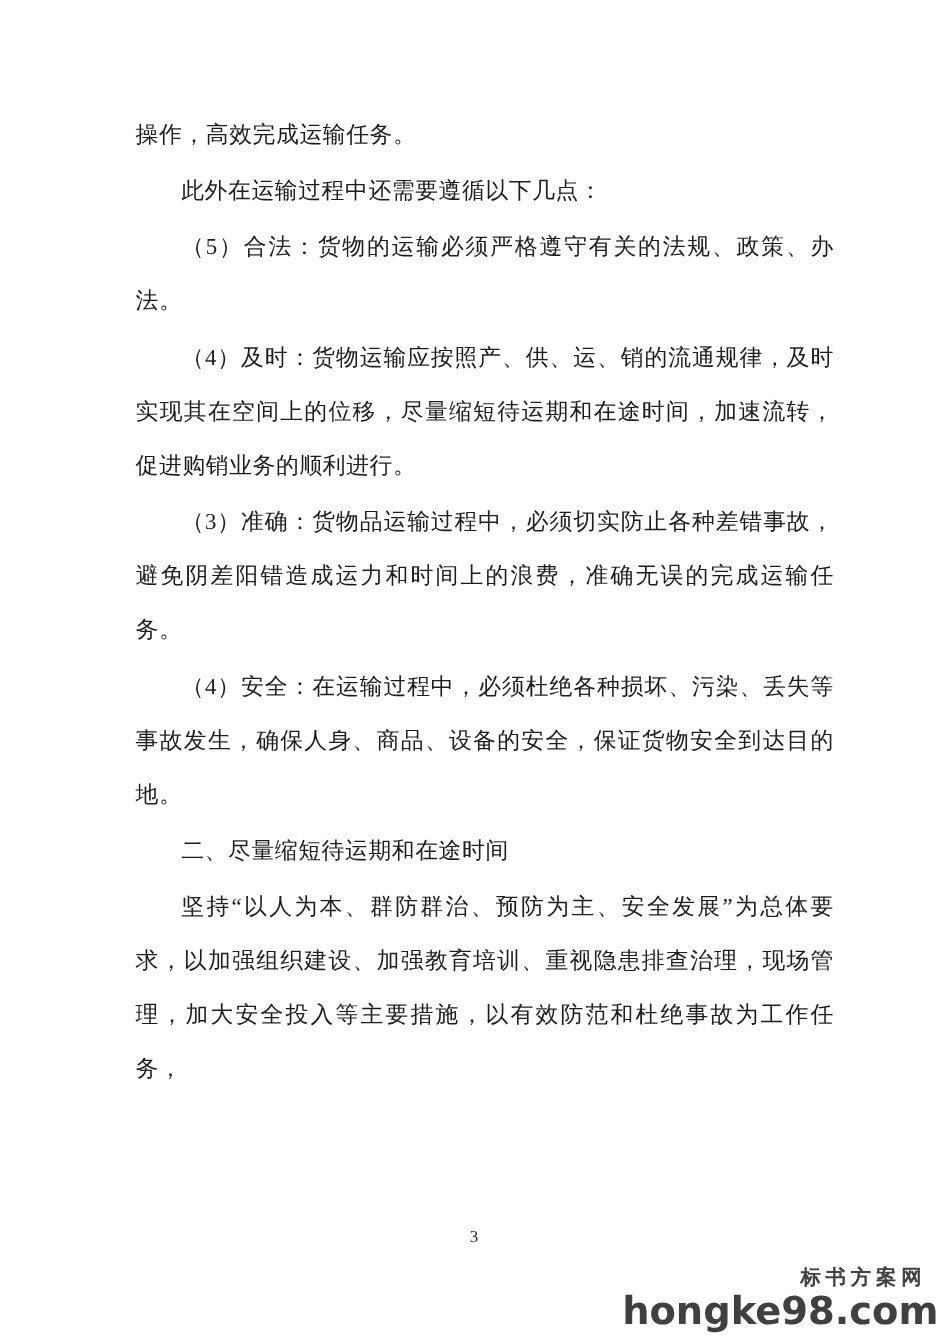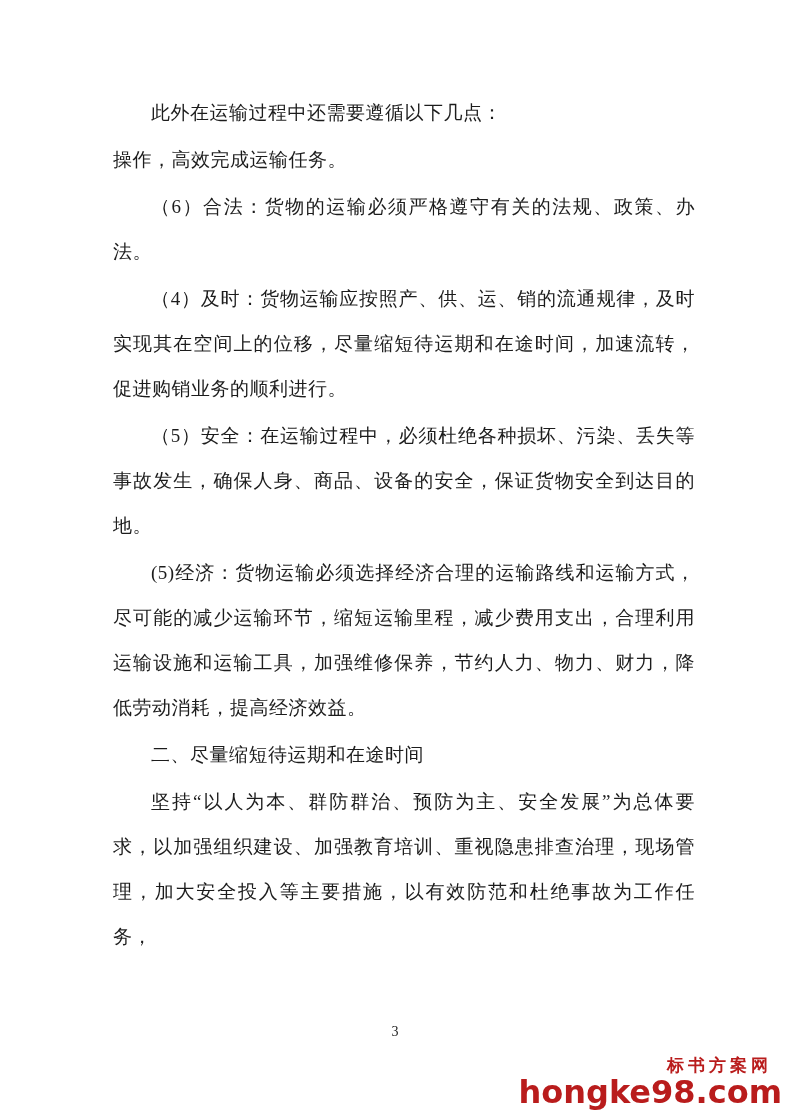--- a/index.html
+++ b/index.html
@@ -66,32 +66,32 @@
     font-weight: bold;
     font-family: "DejaVu Sans", "Liberation Sans", sans-serif;
   }
 </style>
 </head>
 <body>
 
 <div class="page">
 
   <div class="content">
+    <p class="para">操作，高效完成运输任务。</p>
     <p class="para indent">此外在运输过程中还需要遵循以下几点：</p>
-    <p class="para">操作，高效完成运输任务。</p>
-    <p class="para indent">（6）合法：货物的运输必须严格遵守有关的法规、政策、办法。</p>
+    <p class="para indent">（5）合法：货物的运输必须严格遵守有关的法规、政策、办法。</p>
     <p class="para indent">（4）及时：货物运输应按照产、供、运、销的流通规律，及时实现其在空间上的位移，尽量缩短待运期和在途时间，加速流转，促进购销业务的顺利进行。</p>
-    <p class="para indent">（5）安全：在运输过程中，必须杜绝各种损坏、污染、丢失等事故发生，确保人身、商品、设备的安全，保证货物安全到达目的地。</p>
-    <p class="para indent">(5)经济：货物运输必须选择经济合理的运输路线和运输方式，尽可能的减少运输环节，缩短运输里程，减少费用支出，合理利用运输设施和运输工具，加强维修保养，节约人力、物力、财力，降低劳动消耗，提高经济效益。</p>
+    <p class="para indent">（3）准确：货物品运输过程中，必须切实防止各种差错事故，避免阴差阳错造成运力和时间上的浪费，准确无误的完成运输任务。</p>
+    <p class="para indent">（4）安全：在运输过程中，必须杜绝各种损坏、污染、丢失等事故发生，确保人身、商品、设备的安全，保证货物安全到达目的地。</p>
     <p class="para indent">二、尽量缩短待运期和在途时间</p>
     <p class="para indent">坚持“以人为本、群防群治、预防为主、安全发展”为总体要求，以加强组织建设、加强教育培训、重视隐患排查治理，现场管理，加大安全投入等主要措施，以有效防范和杜绝事故为工作任务，</p>
   </div>
 
   <div class="page-footer">
     <span class="page-number">3</span>
   </div>
 
-  <div class="watermark" style="color: #b91c1c;">
+  <div class="watermark" style="color: #404040;">
     <div class="site-name">标书方案网</div>
     <div class="site-url">hongke98.com</div>
   </div>
 
 </div>
 
 </body></html>

